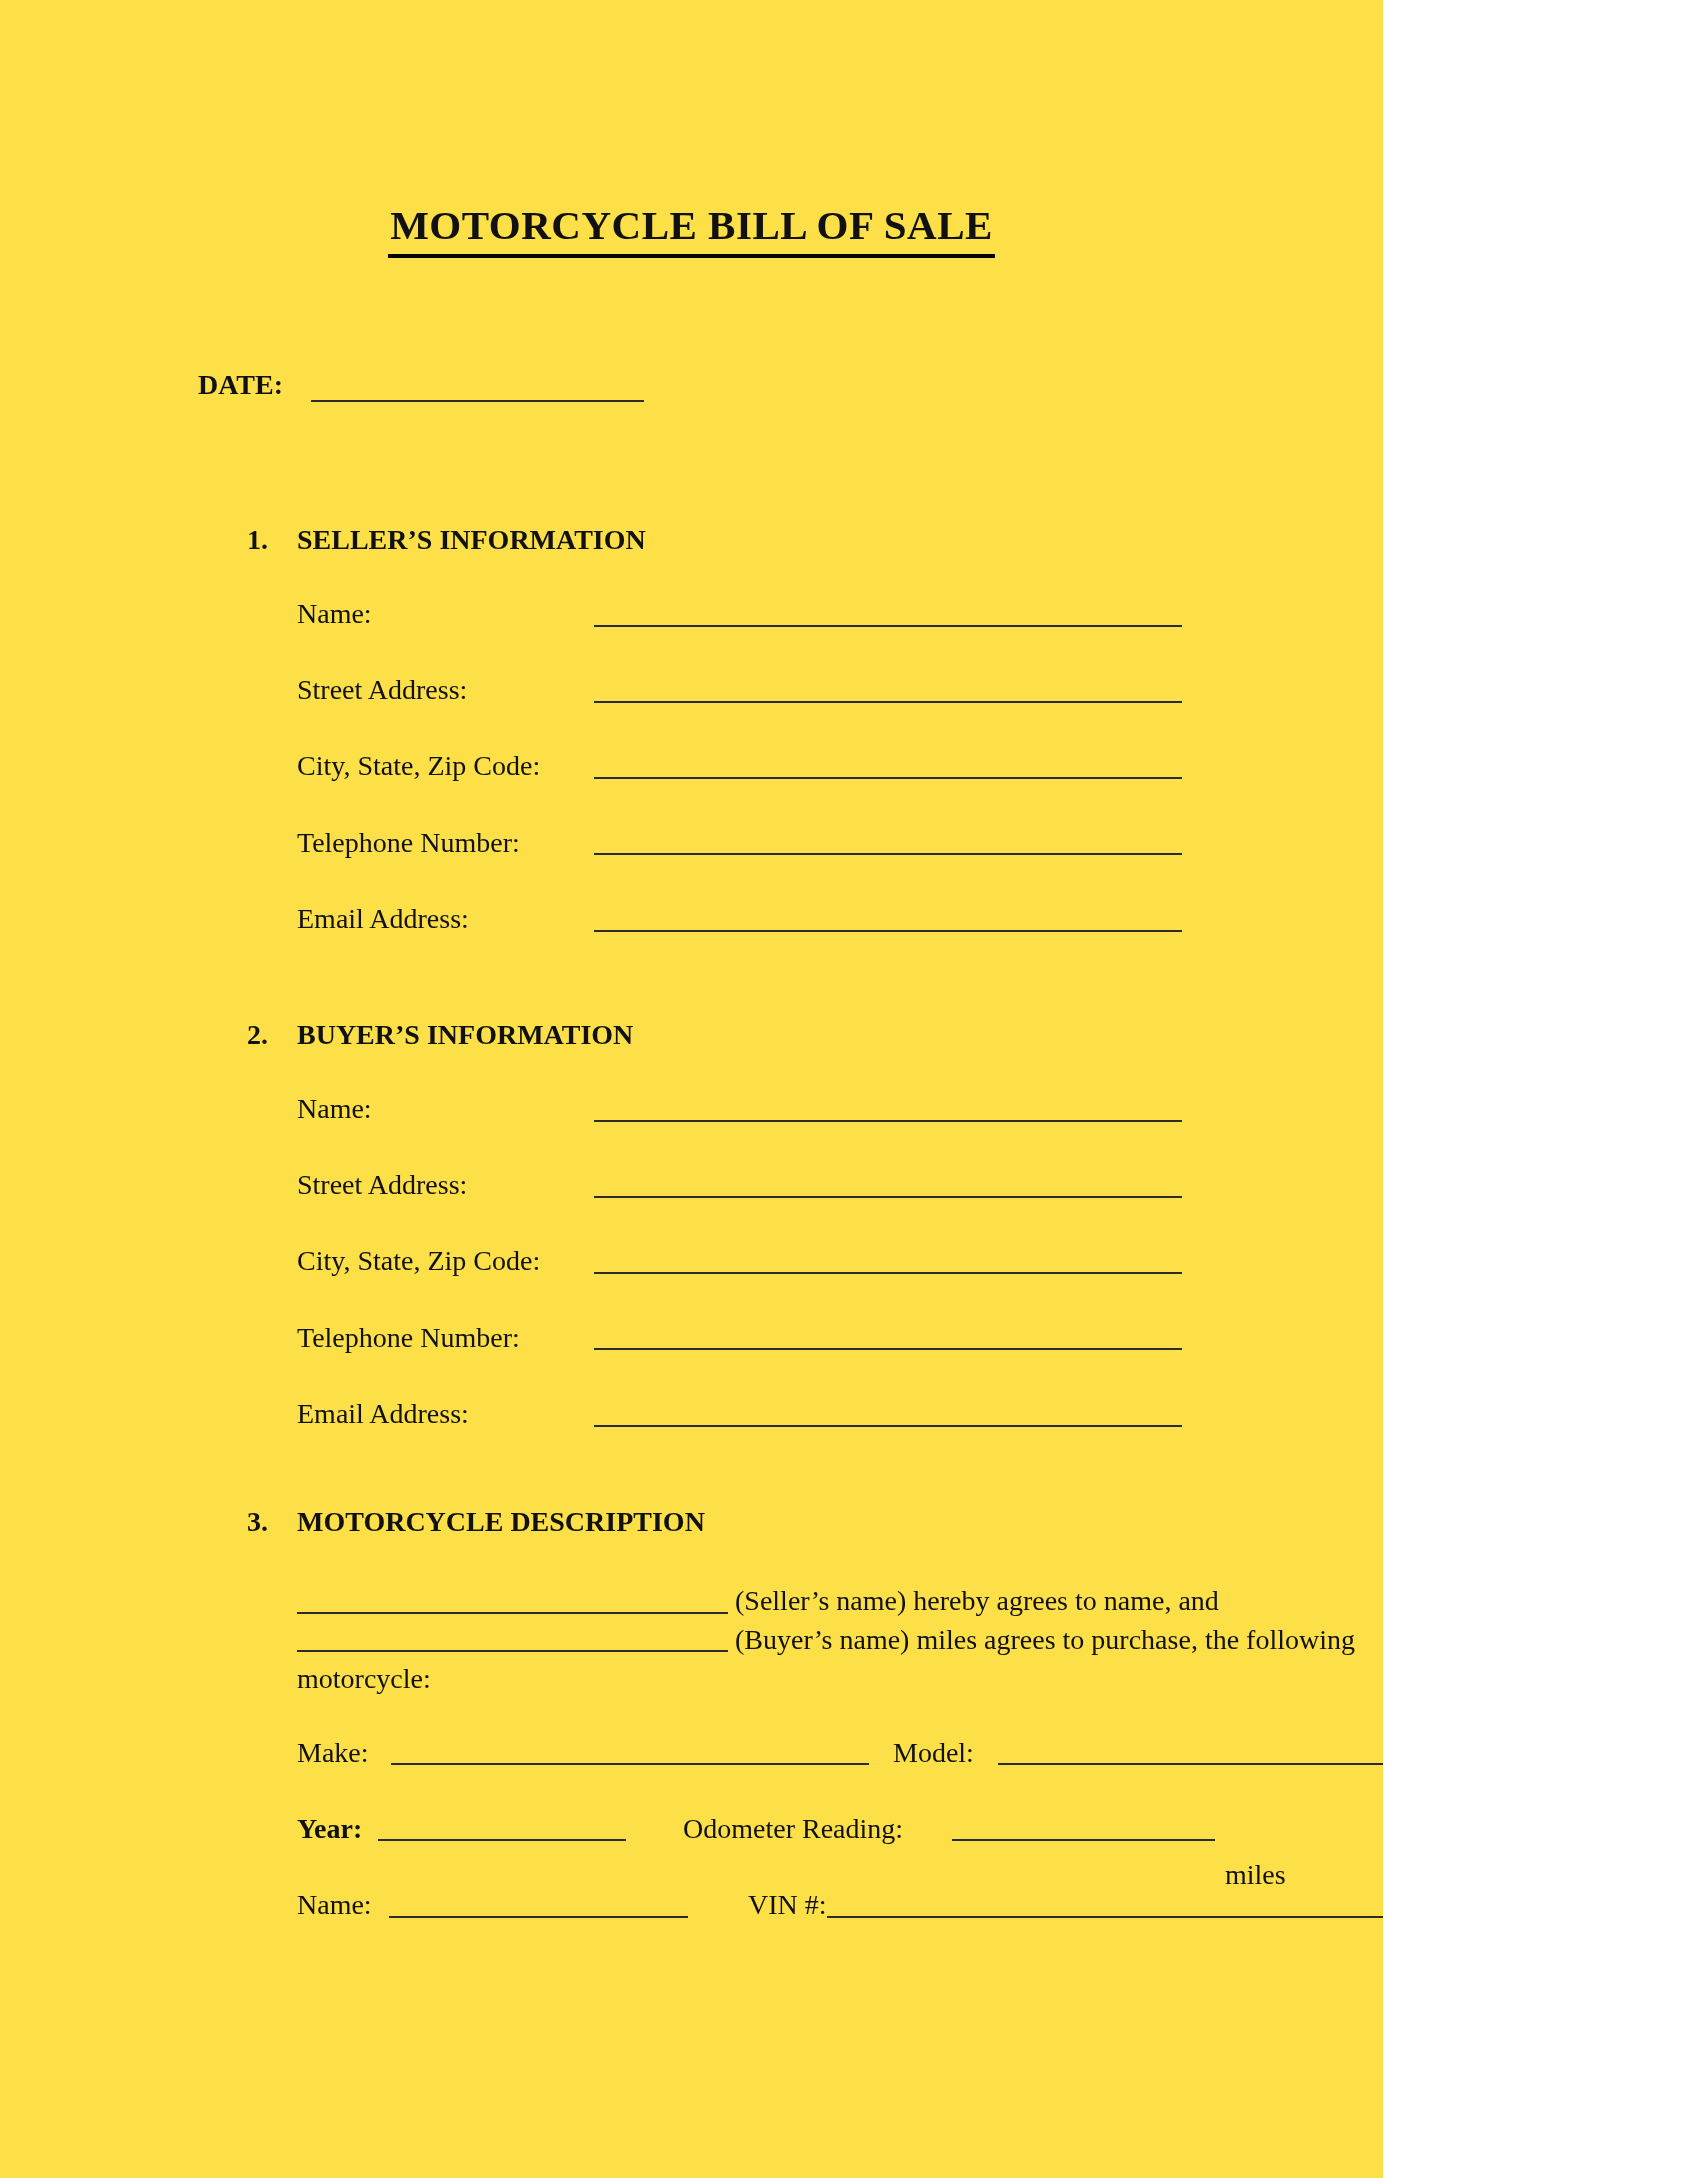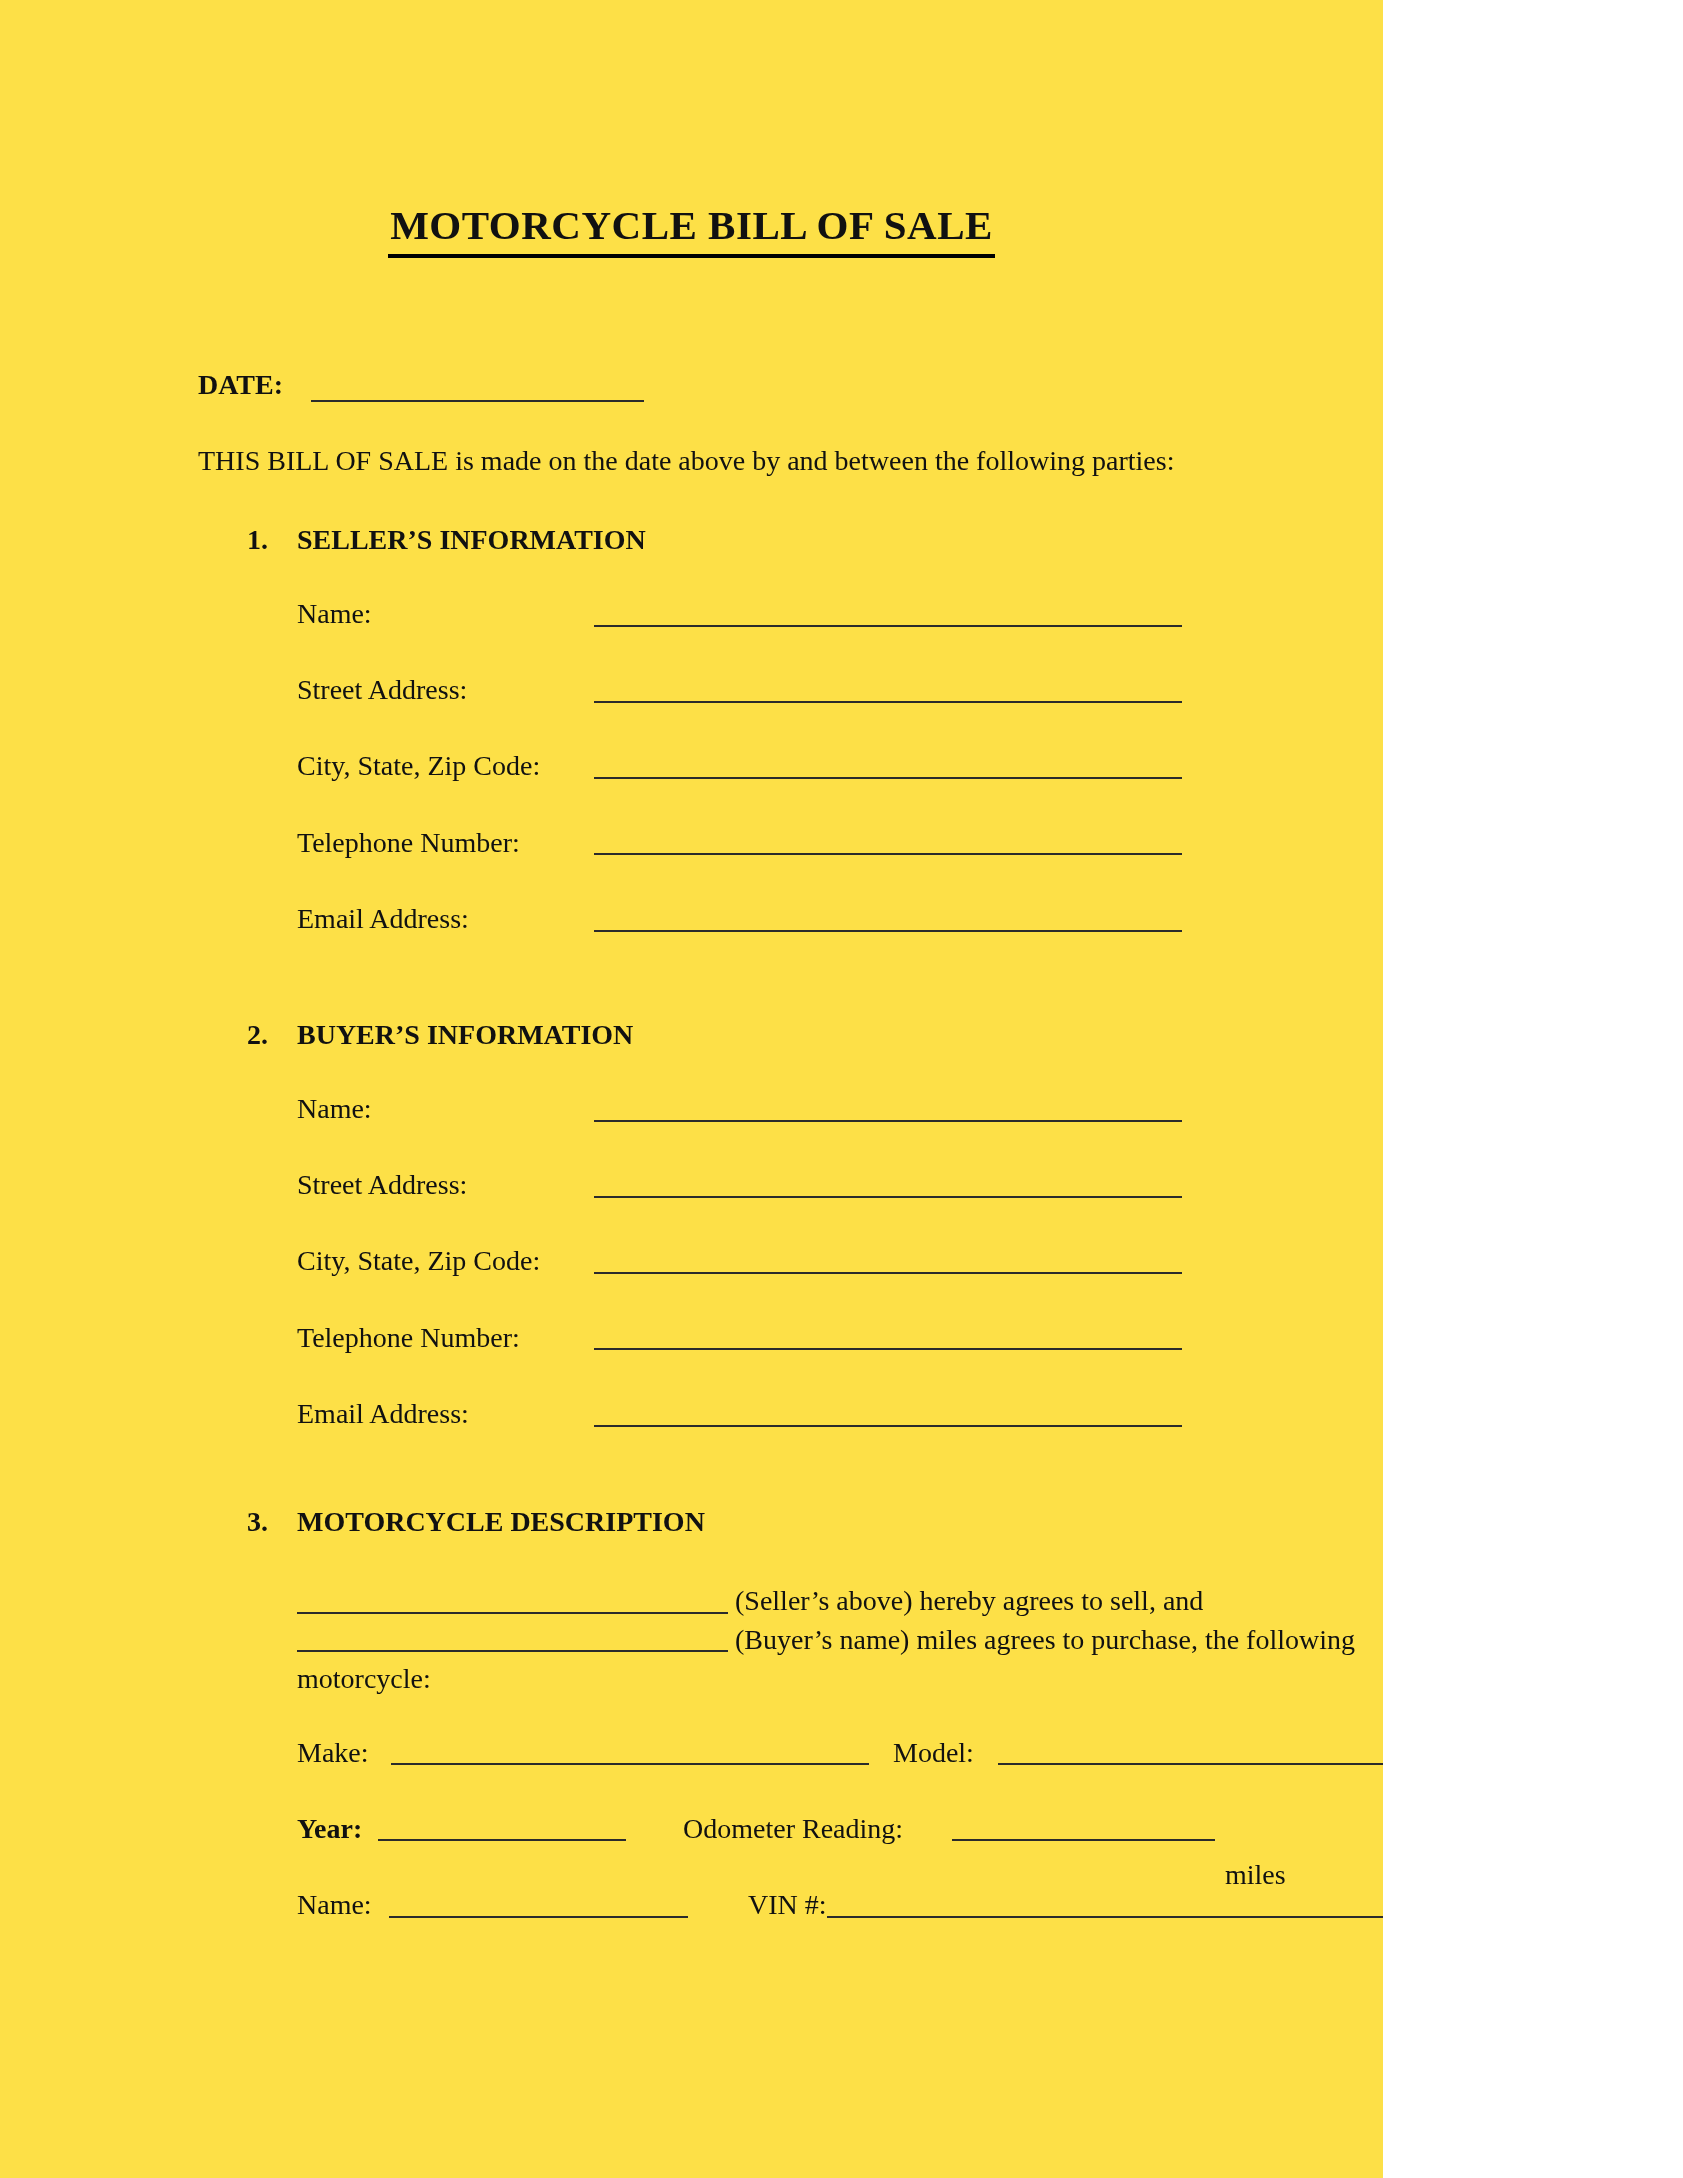--- a/index.html
+++ b/index.html
@@ -37,21 +37,20 @@
 
 <div class="page">
 
   <h1 class="doc-title">
     <span class="underline-wrap">MOTORCYCLE BILL OF SALE</span>
   </h1>
 
   <div class="abs body-text bold" style="left:198px; top:368px;">DATE:</div>
   <div class="fill-line" style="left:311px; top:400px; width:333px;"></div>
 
-  <div class="abs body-text" style="left:198px; top:444px;">THIS BILL OF SALE is made on the date above by and between the following parties:</div>
 
   <div class="abs body-text" style="left:0; top:523px; width:100%;">
     <span class="sec-num">1.</span>
     <span class="sec-head">SELLER’S INFORMATION</span>
   </div>
 
   <div class="abs body-text" style="left:0; top:597px; width:100%;">
     <span class="field-label">Name:</span>
   </div>
   <div class="fill-line" style="left:594px; top:625px; width:588px;"></div>
@@ -105,21 +104,21 @@
     <span class="field-label">Email Address:</span>
   </div>
   <div class="fill-line" style="left:594px; top:1425px; width:588px;"></div>
 
   <div class="abs body-text" style="left:0; top:1505px; width:100%;">
     <span class="sec-num">3.</span>
     <span class="sec-head">MOTORCYCLE DESCRIPTION</span>
   </div>
 
   <div class="fill-line" style="left:297px; top:1612px; width:431px;"></div>
-  <div class="desc-text body-text" style="left:735px; top:1584px;">(Seller’s above) hereby agrees to sell, and</div>
+  <div class="desc-text body-text" style="left:735px; top:1584px;">(Seller’s name) hereby agrees to name, and</div>
 
   <div class="fill-line" style="left:297px; top:1650px; width:431px;"></div>
   <div class="desc-text body-text" style="left:735px; top:1623px;">(Buyer’s name) miles agrees to purchase, the following</div>
 
   <div class="desc-text body-text" style="left:297px; top:1662px;">motorcycle:</div>
 
   <div class="desc-text body-text" style="left:297px; top:1736px;">Make:</div>
   <div class="fill-line" style="left:391px; top:1763px; width:478px;"></div>
   <div class="desc-text body-text" style="left:893px; top:1736px;">Model:</div>
   <div class="fill-line" style="left:998px; top:1763px; width:477px;"></div>

